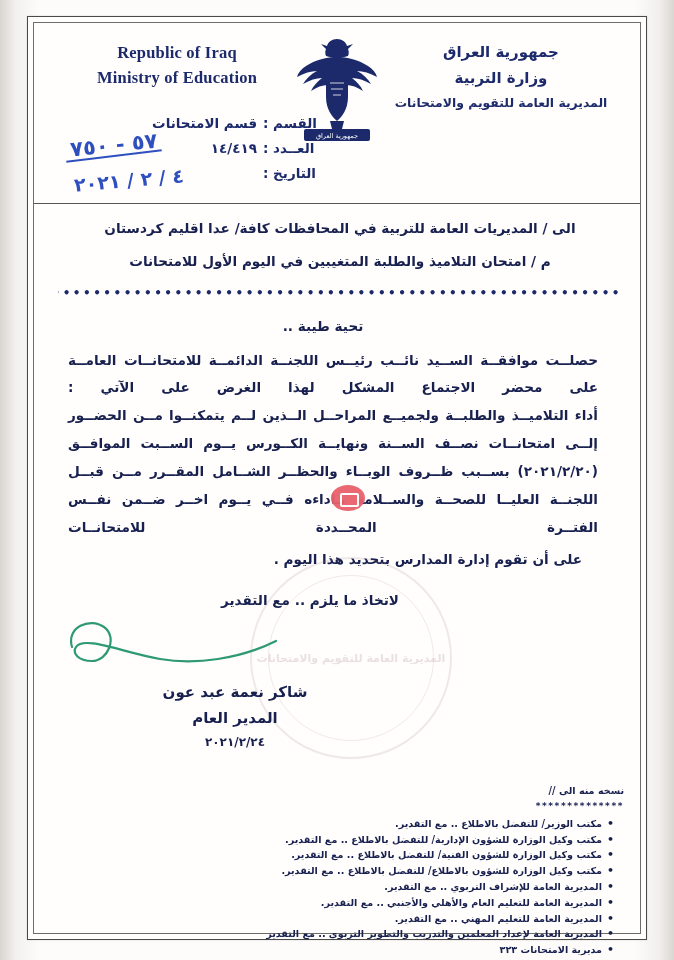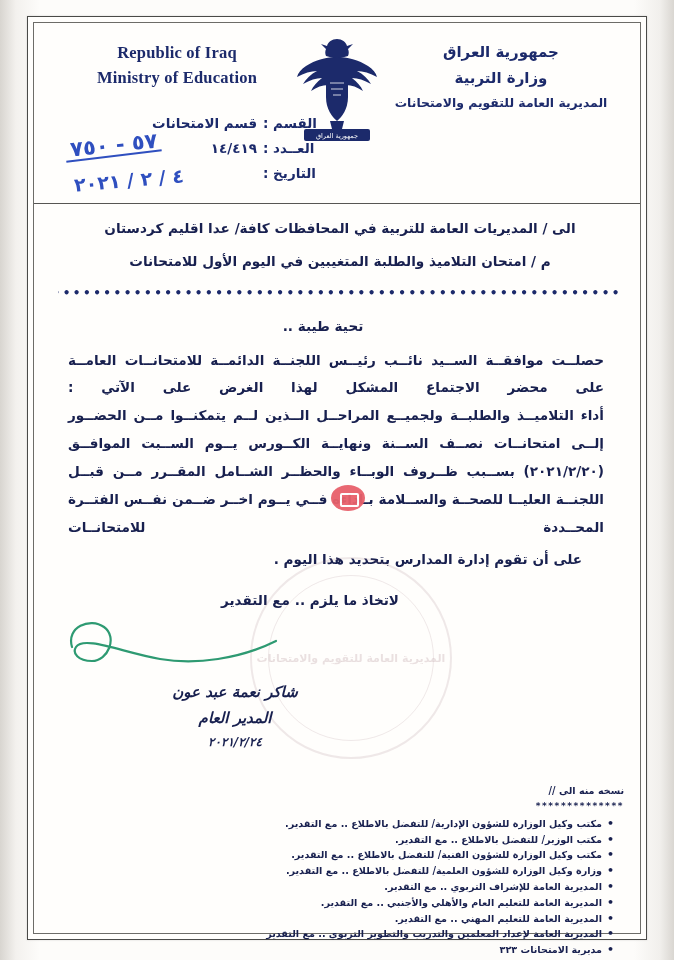--- a/index.html
+++ b/index.html
@@ -178,21 +178,21 @@
     overflow: hidden;
     white-space: nowrap;
   }
   .greeting {
     text-align: center;
     margin: 0 34px 6px 0;
   }
   .para {
     text-align: justify;
     text-align-last: justify;
-    margin: 0 18px 0 10px;
+    margin: 0 24px 0 10px;
     line-height: 2.05;
   }
   .tail-line {
     text-align: right;
     margin: 4px 40px 0 0;
   }
   .closing {
     text-align: center;
     margin: 14px 60px 0 0;
   }
@@ -222,21 +222,20 @@
     position: absolute;
     left: 92px;
     top: 662px;
     width: 230px;
     text-align: center;
     direction: rtl;
     color: #18204f;
     font-weight: bold;
     font-size: 15px;
     line-height: 1.75;
-    font-style: italic;
   }
   .sig-date { font-size: 12px; letter-spacing: .5px; }
   .sig-squiggle {
     position: absolute;
     left: 36px;
     top: 596px;
     width: 220px;
     height: 70px;
   }
 
@@ -401,24 +400,24 @@
     <div class="signature">
       <div>شاكر نعمة عبد عون</div>
       <div>المدير العام</div>
       <div class="sig-date">٢٠٢١/٢/٢٤</div>
     </div>
 
     <div class="cc">
       <div class="cc-title">نسخه منه الى //</div>
       <div class="cc-stars">**************</div>
       <ul>
+        <li>مكتب الوزير/ للتفضل بالاطلاع .. مع التقدير.</li>
         <li>مكتب وكيل الوزارة للشؤون الإدارية/ للتفضل بالاطلاع .. مع التقدير.</li>
-        <li>مكتب الوزير/ للتفضل بالاطلاع .. مع التقدير.</li>
         <li>مكتب وكيل الوزارة للشؤون الفنية/ للتفضل بالاطلاع .. مع التقدير.</li>
-        <li>وزارة وكيل الوزارة للشؤون العلمية/ للتفضل بالاطلاع .. مع التقدير.</li>
+        <li>مكتب وكيل الوزارة للشؤون بالاطلاع/ للتفضل بالاطلاع .. مع التقدير.</li>
         <li>المديرية العامة للإشراف التربوي .. مع التقدير.</li>
         <li>المديرية العامة للتعليم العام والأهلي والأجنبي .. مع التقدير.</li>
         <li>المديرية العامة للتعليم المهني .. مع التقدير.</li>
         <li>المديرية العامة لإعداد المعلمين والتدريب والتطوير التربوي .. مع التقدير</li>
         <li>مديرية الامتحانات ٣٢٣</li>
       </ul>
     </div>
 
   </div>
 </div>

